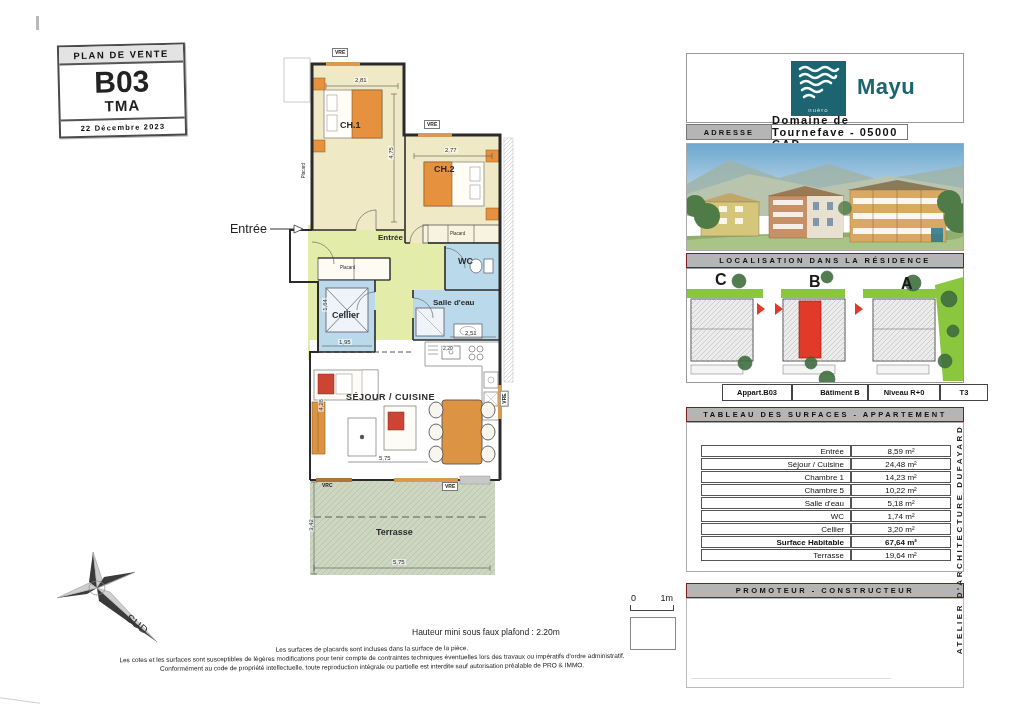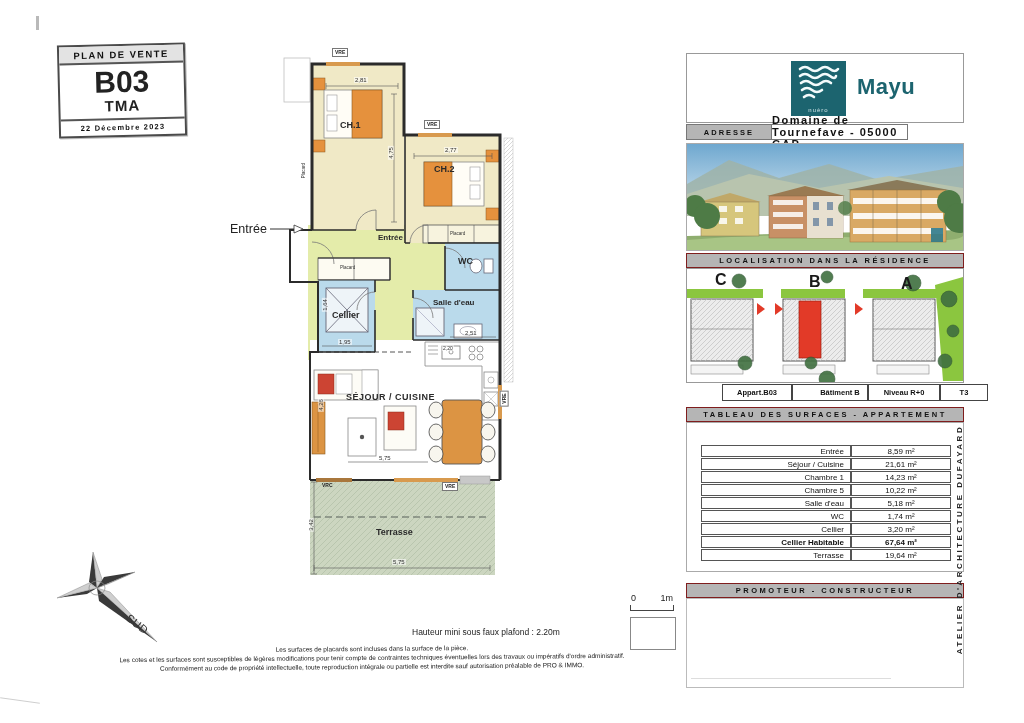--- a/index.html
+++ b/index.html
@@ -423,21 +423,21 @@
 
   <div class="abs surf-box">
     <table class="surf-table">
       <tbody>
         <tr>
             <td class="lbl">Entrée</td>
             <td class="val">8,59 m²</td>
           </tr>
         <tr>
             <td class="lbl">Séjour / Cuisine</td>
-            <td class="val">21,61 m²</td>
+            <td class="val">24,48 m²</td>
           </tr>
         <tr>
             <td class="lbl">Chambre 1</td>
             <td class="val">14,23 m²</td>
           </tr>
         <tr>
             <td class="lbl">Chambre 5</td>
             <td class="val">10,22 m²</td>
           </tr>
         <tr>
@@ -446,21 +446,21 @@
           </tr>
         <tr>
             <td class="lbl">WC</td>
             <td class="val">1,74 m²</td>
           </tr>
         <tr>
             <td class="lbl">Cellier</td>
             <td class="val">3,20 m²</td>
           </tr>
         <tr class="bold">
-            <td class="lbl">Cellier Habitable</td>
+            <td class="lbl">Surface Habitable</td>
             <td class="val">67,64 m²</td>
           </tr>
         <tr>
             <td class="lbl">Terrasse</td>
             <td class="val">19,64 m²</td>
           </tr>
       </tbody>
     </table>
   </div>
 

